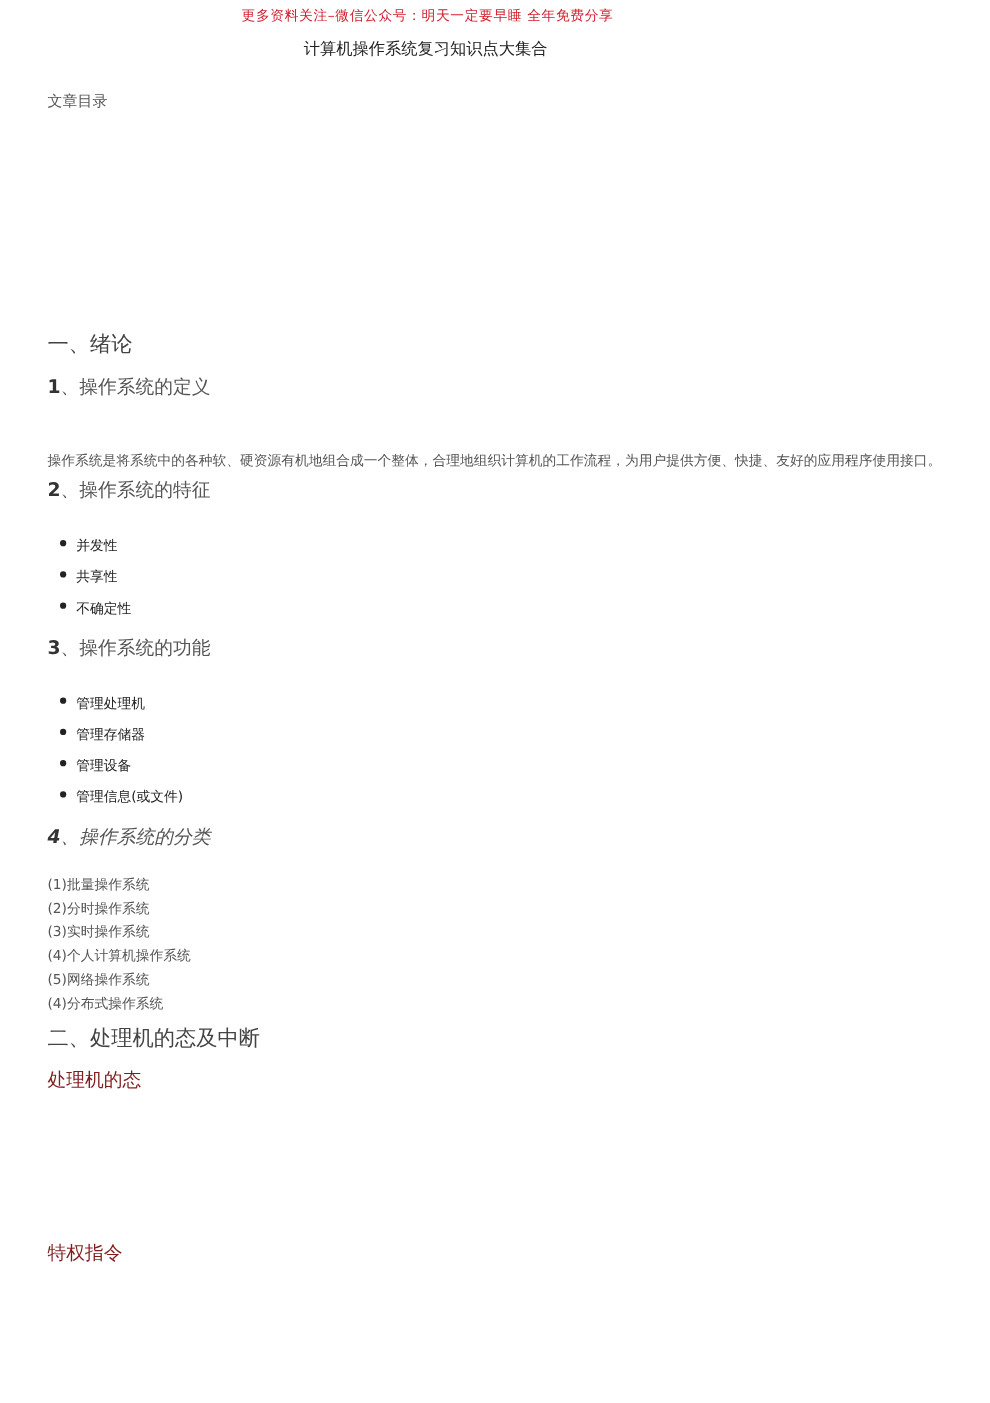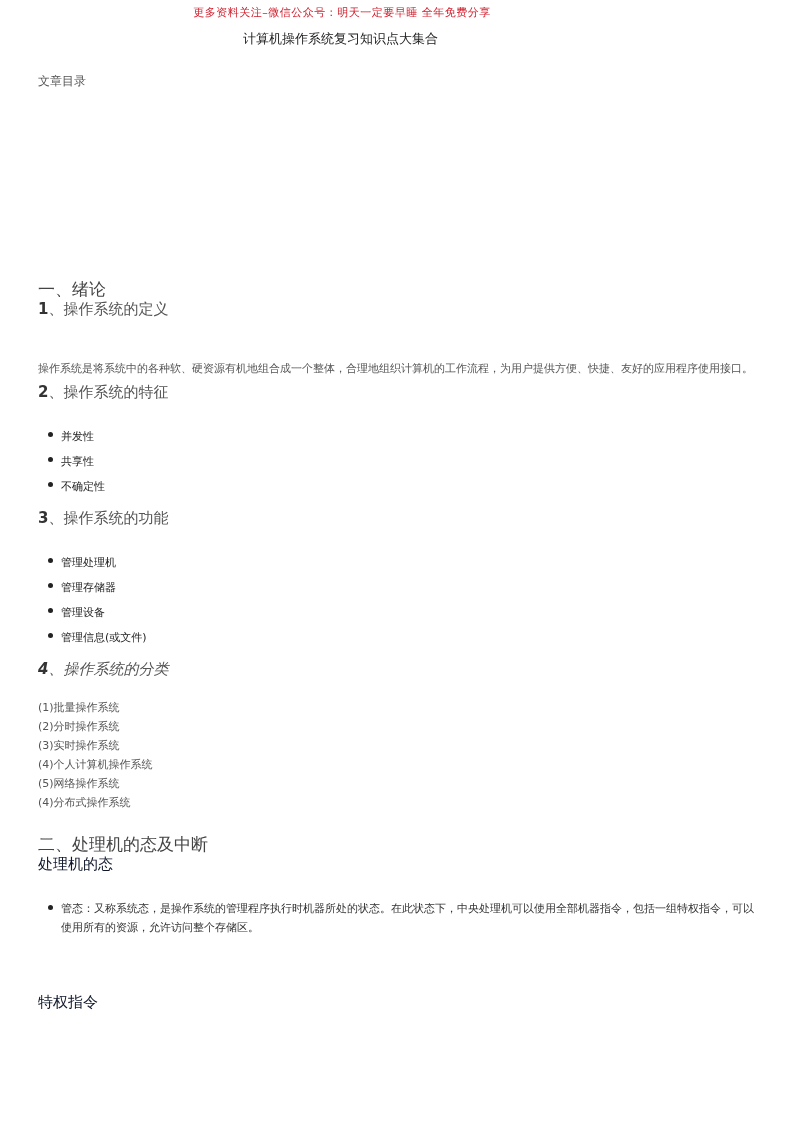--- a/index.html
+++ b/index.html
@@ -38,31 +38,30 @@
       top: 73px;
       left: 38px;
       font-size: 12px;
       color: #555555;
     }
     .abs { position: absolute; left: 38px; }
     .h1 {
       font-size: 17px;
       color: #444444;
       font-weight: normal;
-      margin-top: 14px;
     }
     .h2 {
       font-size: 15px;
       color: #555555;
       font-weight: normal;
     }
     .h2 .num { font-weight: bold; color: #333333; }
     .h3 {
       font-size: 15px;
-      color: #0f172a;
+      color: #7f1d1d;
       font-weight: normal;
     }
     .para {
       font-size: 11px;
       color: #555555;
       line-height: 19px;
       width: 720px;
       margin-top: 20px;
     }
     ul.bullets {
@@ -144,16 +143,15 @@
   <div>(3)实时操作系统</div>
   <div>(4)个人计算机操作系统</div>
   <div>(5)网络操作系统</div>
   <div>(4)分布式操作系统</div>
 </div>
 
 <div class="abs h1" style="top:819px;">二、处理机的态及中断</div>
 <div class="abs h3" style="top:855px;">处理机的态</div>
 
 <ul class="abs bullets long" style="top:899px; left:38px;">
-  <li><span class="dot"></span><span>管态：又称系统态，是操作系统的管理程序执行时机器所处的状态。在此状态下，中央处理机可以使用全部机器指令，包括一组特权指令，可以使用所有的资源，允许访问整个存储区。</span></li>
 </ul>
 
 <div class="abs h3" style="top:993px;">特权指令</div>
 
 </body></html>

